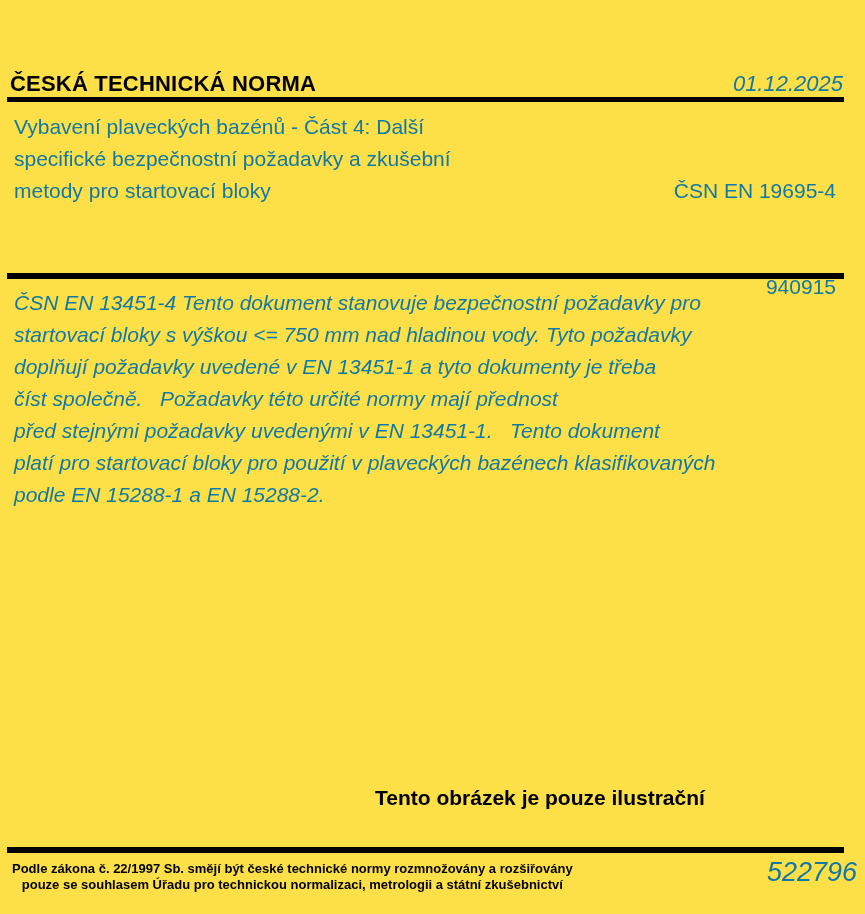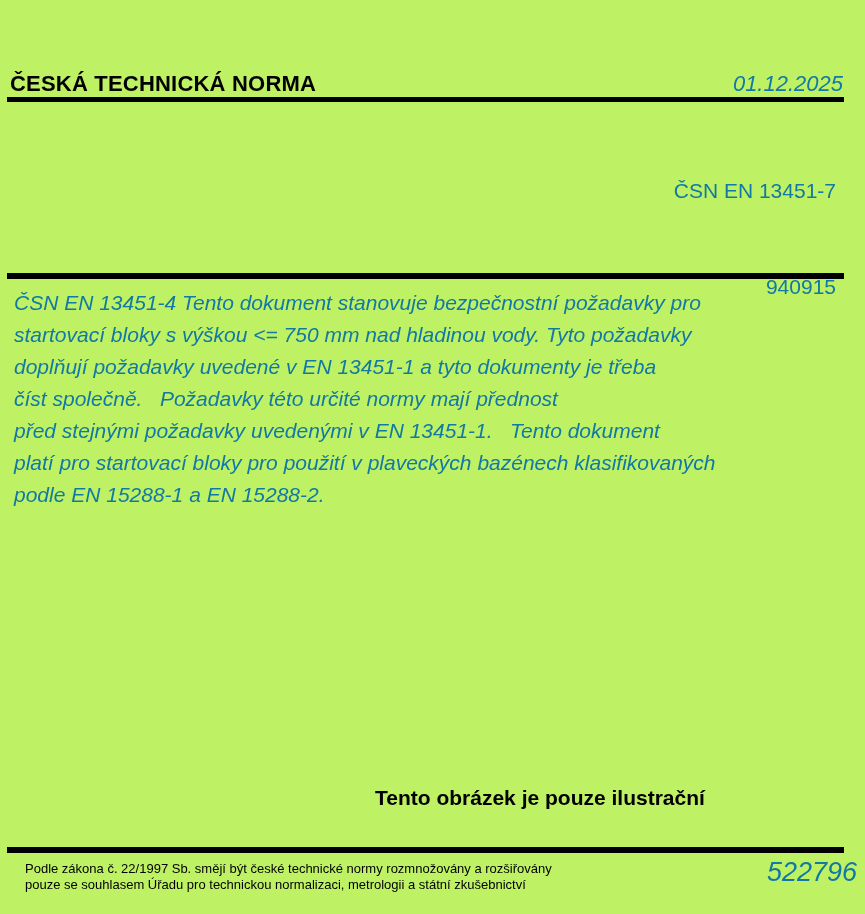--- a/index.html
+++ b/index.html
@@ -4,21 +4,21 @@
 <style>
   html, body {
     margin: 0;
     padding: 0;
     background: #ffffff;
   }
   .page {
     position: relative;
     width: 865px;
     height: 914px;
-    background: #bef264;
+    background: #fde047;
     overflow: hidden;
     font-family: "Liberation Sans", sans-serif;
     color: #000000;
   }
   .hdr-title {
     position: absolute;
     left: 10px;
     top: 71px;
     margin: 0;
     font-size: 22px;
@@ -83,27 +83,28 @@
     left: 346px;
     top: 786px;
     font-size: 21px;
     font-weight: bold;
     color: #000000;
     white-space: nowrap;
     margin-left: 29px;
   }
   .footer-legal {
     position: absolute;
-    left: 25px;
+    left: 12px;
     top: 861px;
     font-size: 13px;
-    font-weight: normal;
+    font-weight: bold;
     line-height: 16px;
     color: #000000;
     white-space: pre-wrap;
+    text-align: center;
   }
   .footer-num {
     position: absolute;
     right: 8px;
     top: 857px;
     font-size: 27px;
     color: #1278a5;
     white-space: nowrap;
     font-style: italic;
   }
@@ -112,23 +113,26 @@
 <body>
 
 <div class="page">
 
   <h1 class="hdr-title">ČESKÁ TECHNICKÁ NORMA</h1>
 
   <div class="hdr-date">01.12.2025</div>
 
   <div class="rule rule-header"></div>
 
+  <div class="std-title">Vybavení plaveckých bazénů - Část 4: Další
+specifické bezpečnostní požadavky a zkušební
+metody pro startovací bloky</div>
 
   <div class="std-refs">
-    <div>ČSN EN 13451-7</div>
+    <div>ČSN EN 19695-4</div>
     <div>940915</div>
   </div>
 
   <div class="rule rule-mid"></div>
 
   <div class="abstract">ČSN EN 13451-4 Tento dokument stanovuje bezpečnostní požadavky pro
 startovací bloky s výškou &lt;= 750 mm nad hladinou vody. Tyto požadavky
 doplňují požadavky uvedené v EN 13451-1 a tyto dokumenty je třeba
 číst společně.   Požadavky této určité normy mají přednost
 před stejnými požadavky uvedenými v EN 13451-1.   Tento dokument

